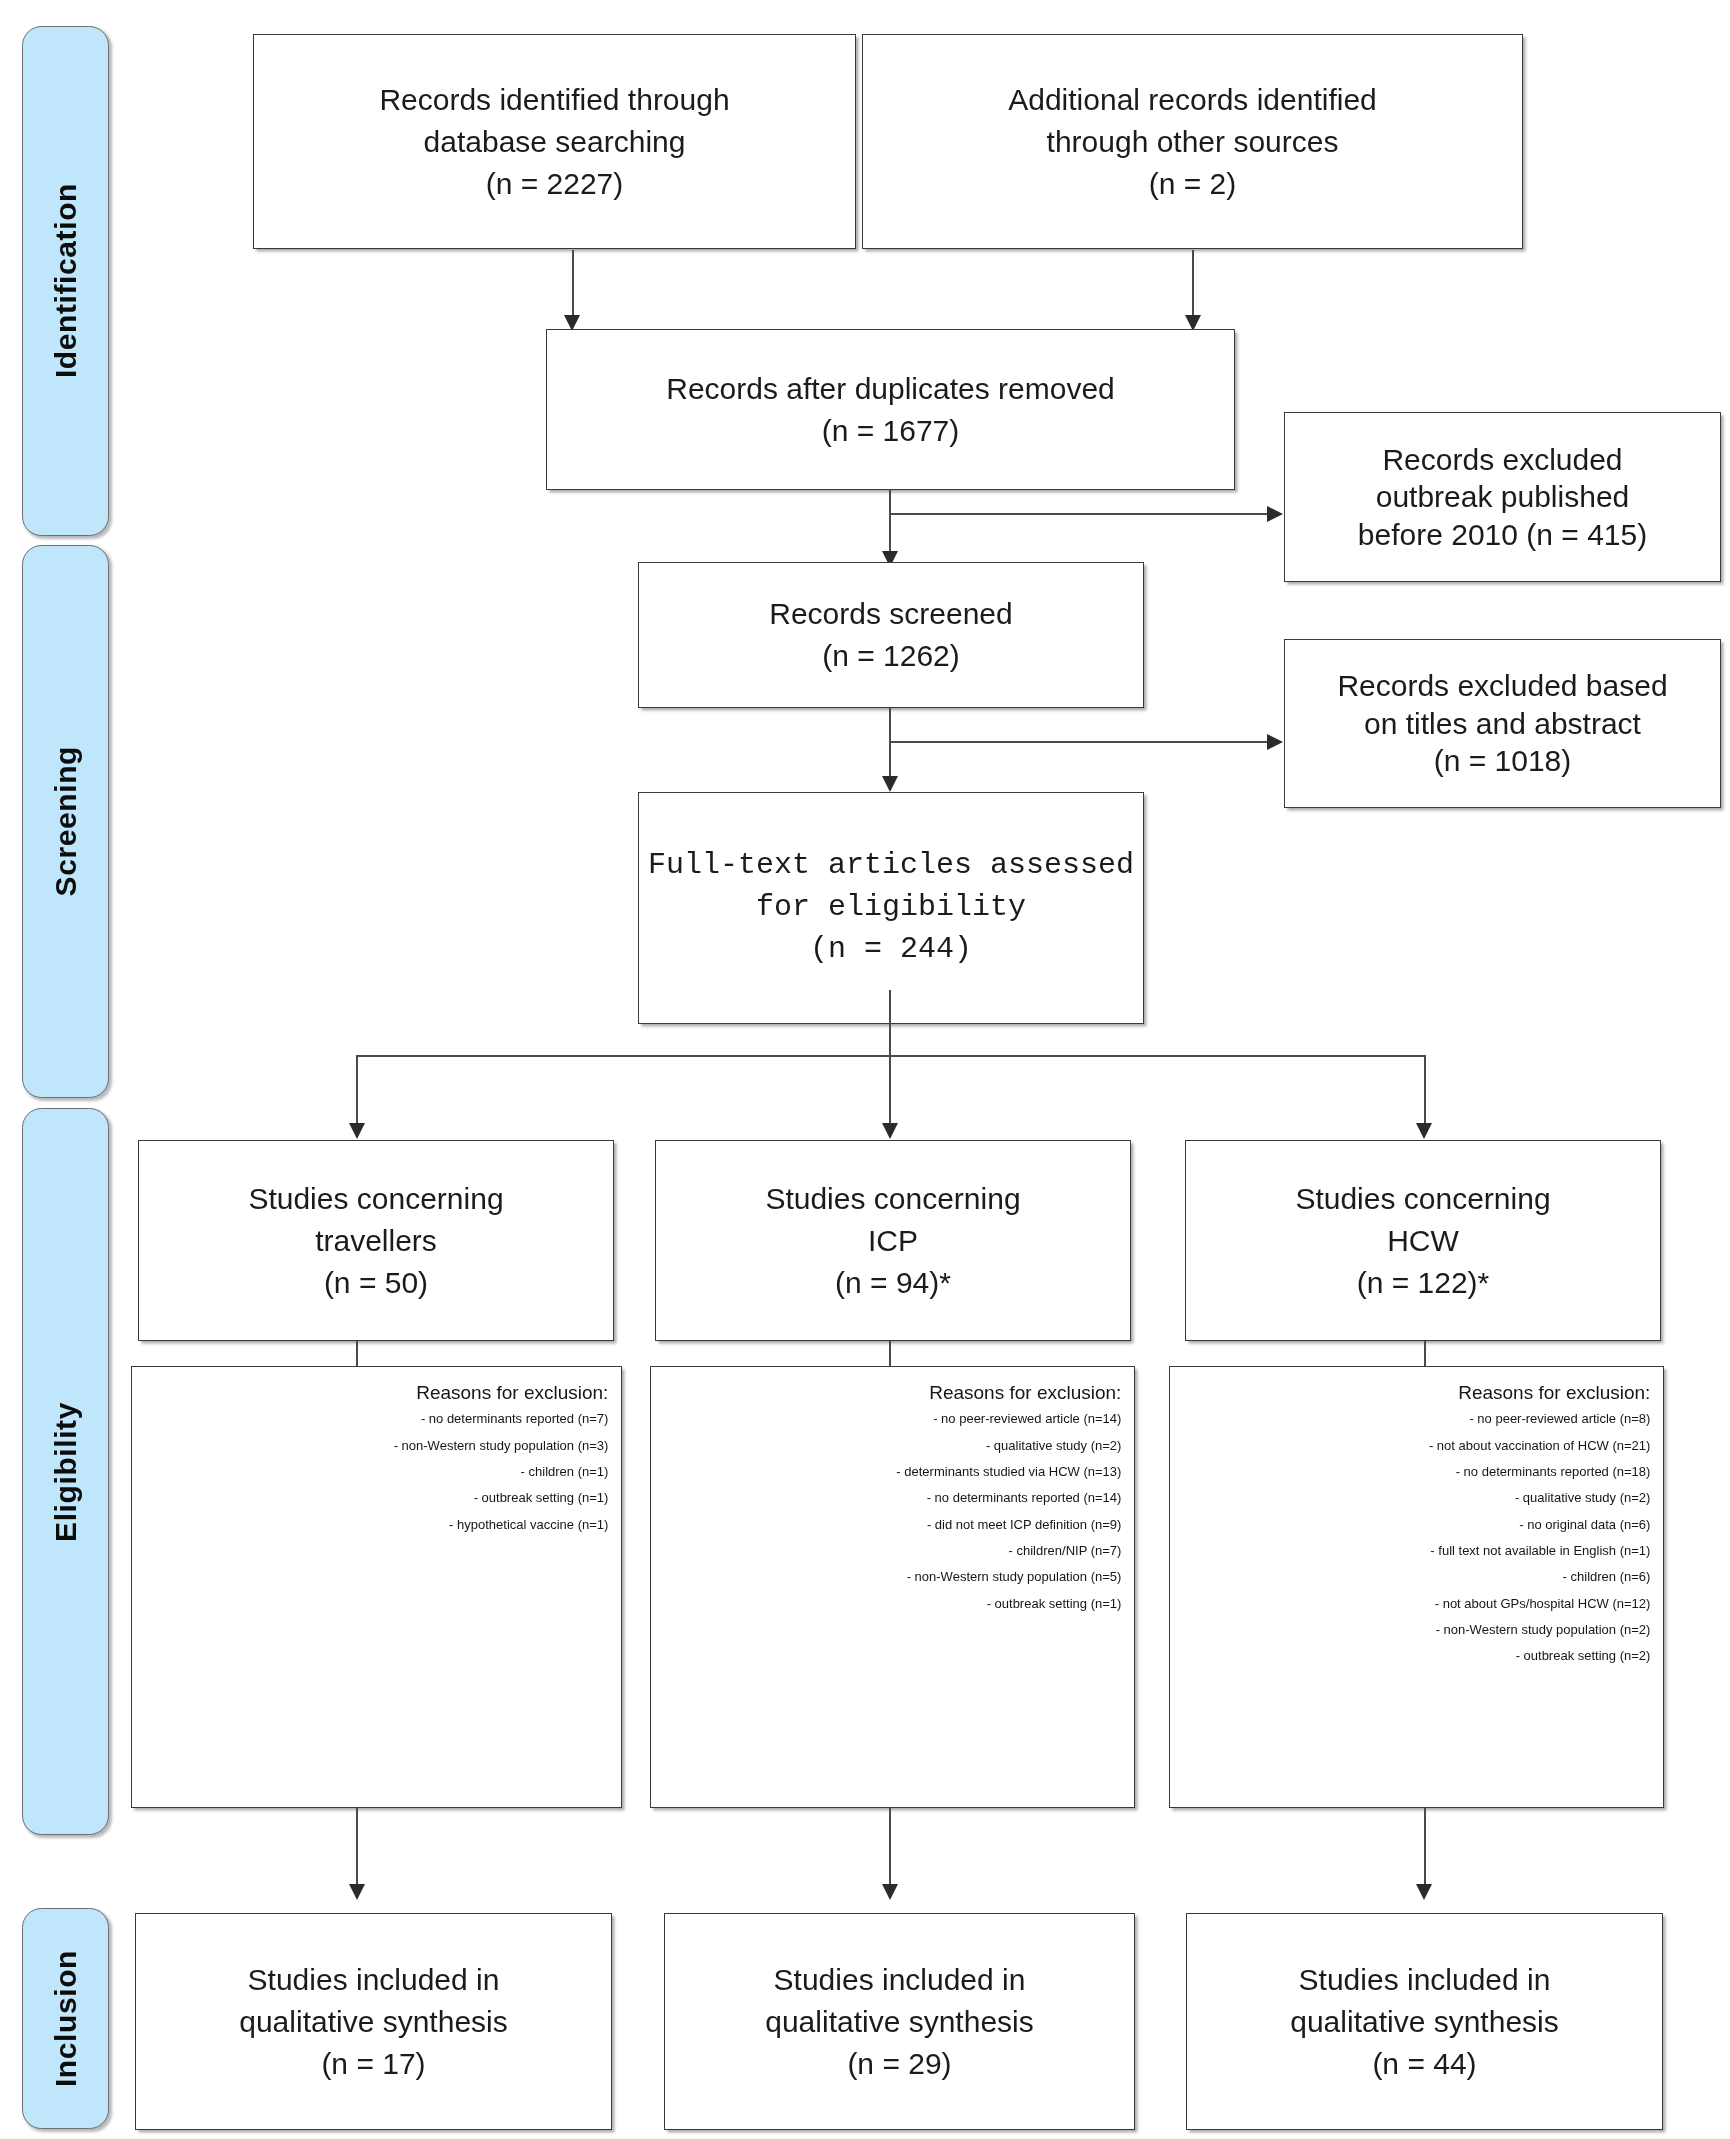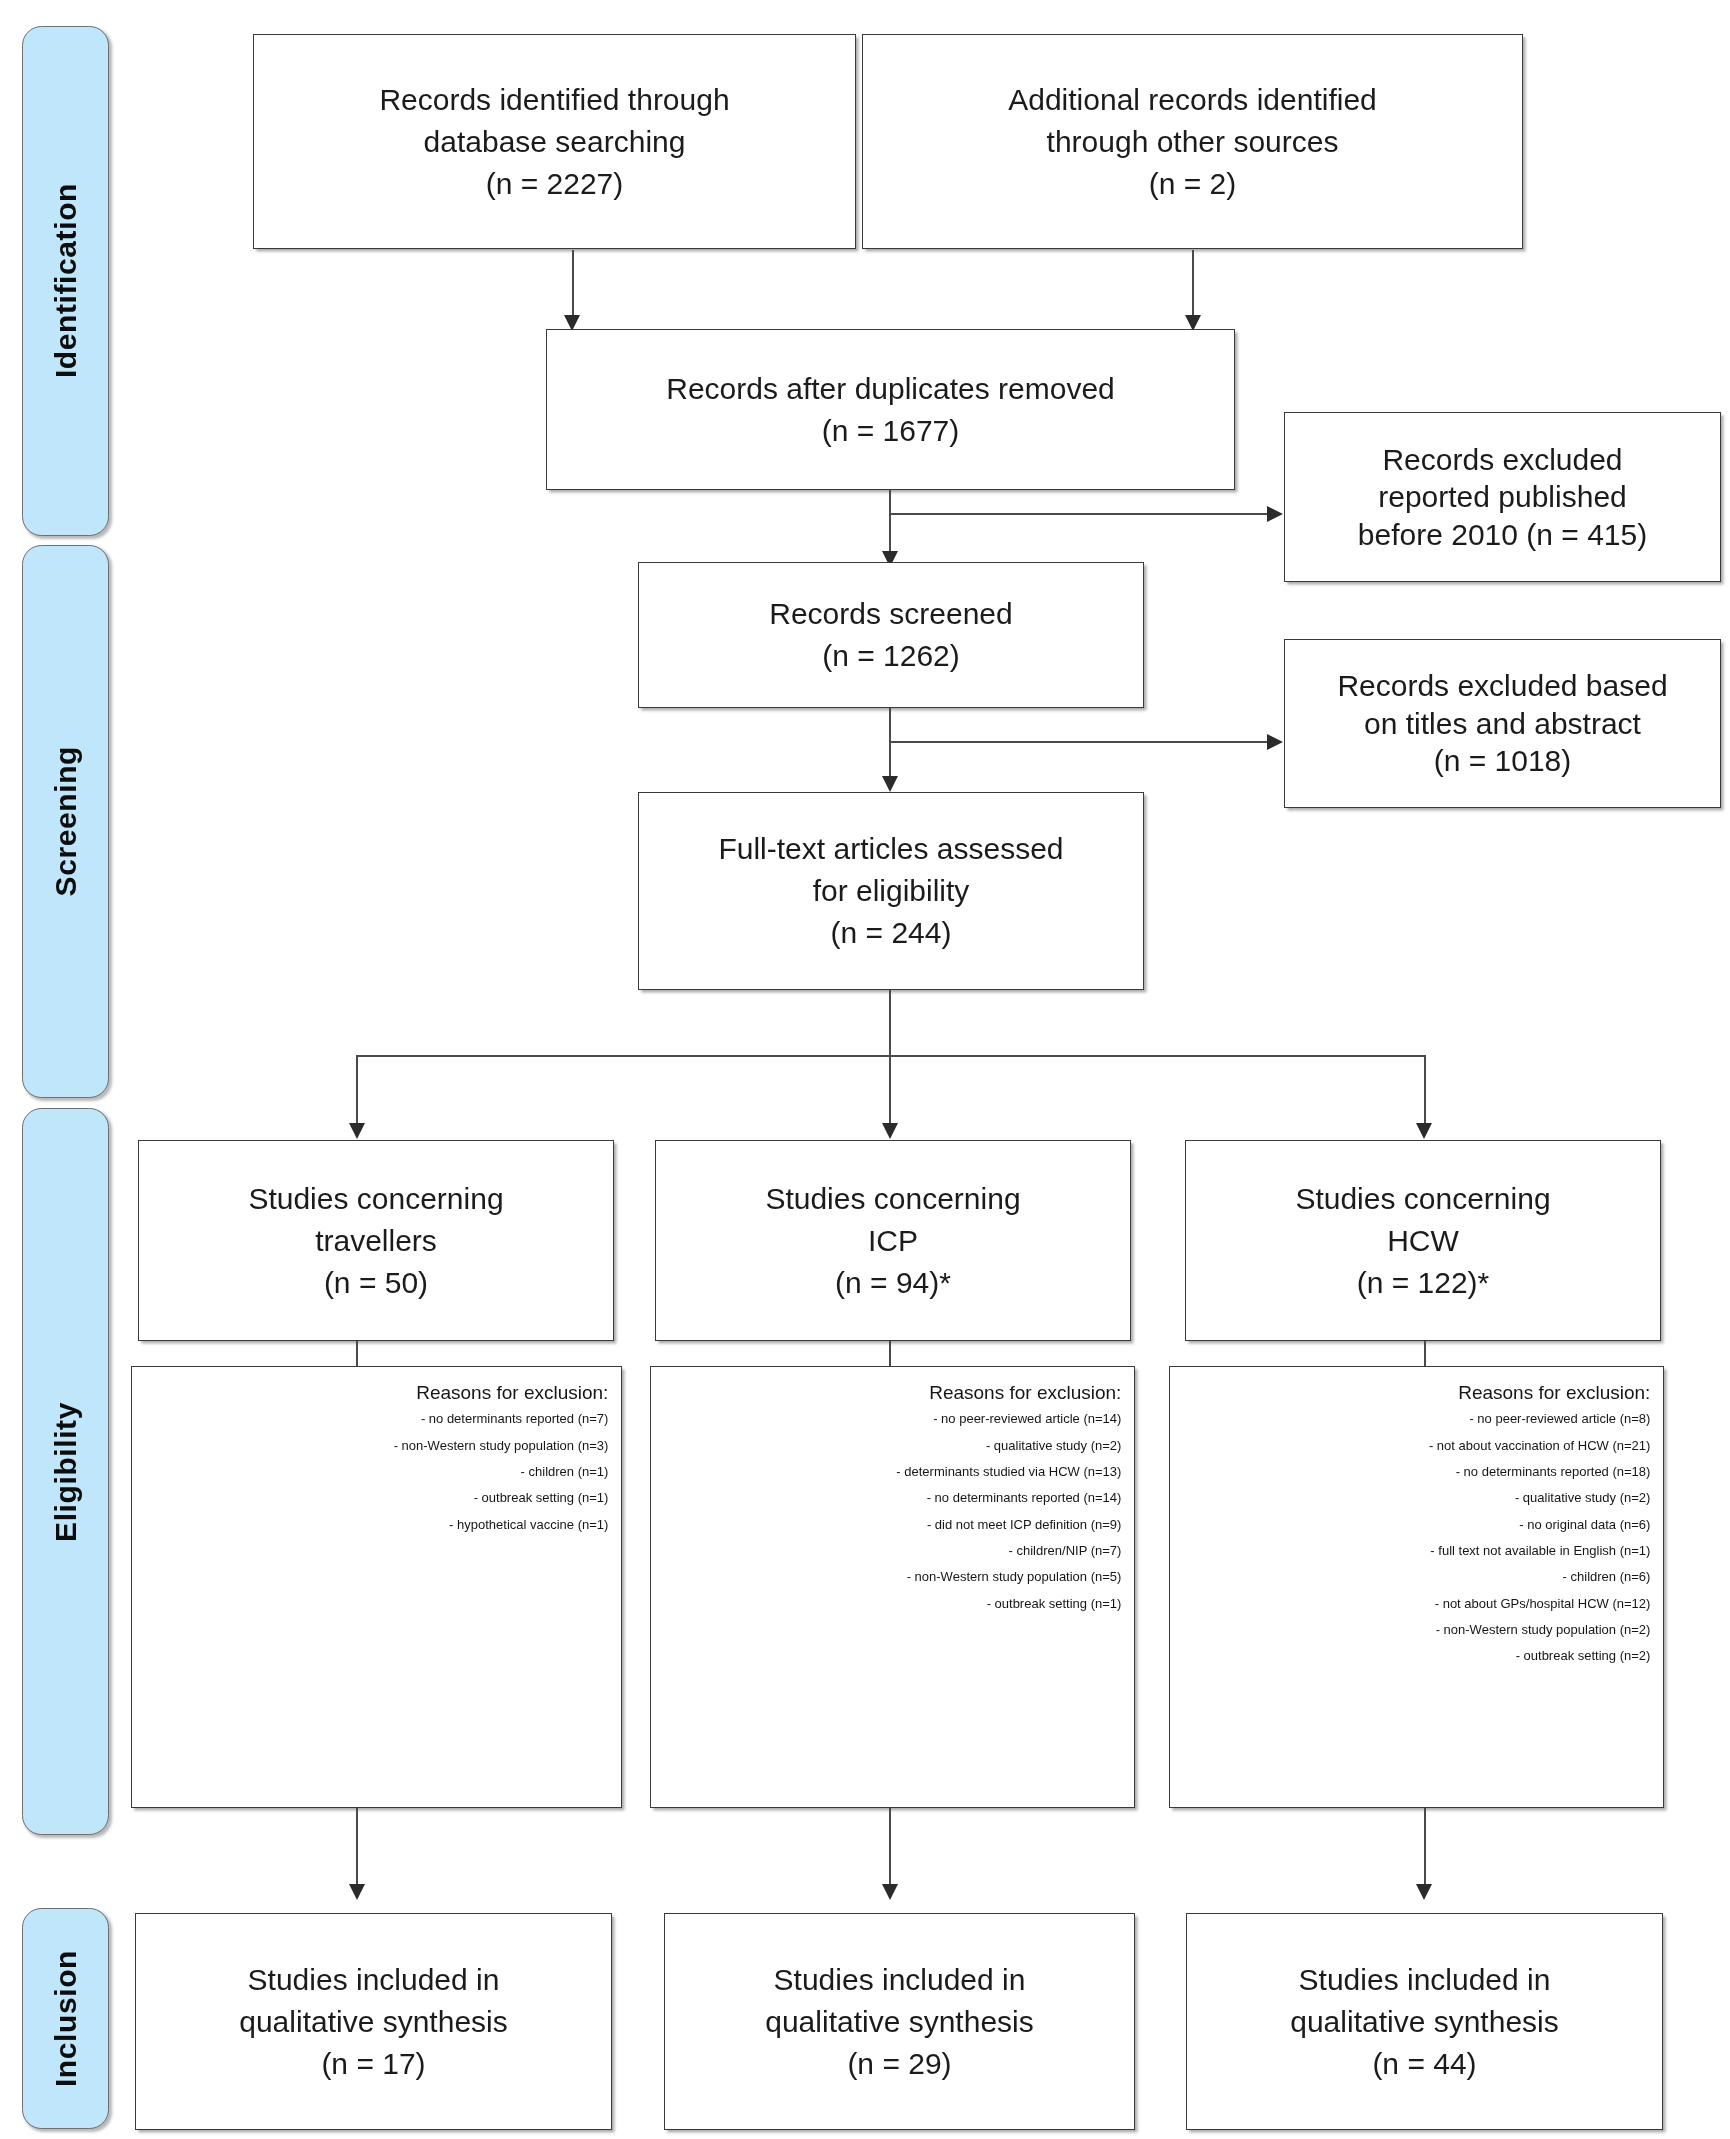--- a/index.html
+++ b/index.html
@@ -141,21 +141,21 @@
   <div class="vline" style="left:1192px; top:250px; height:72px;"></div>
   <div class="arrow-down" style="left:1185px; top:315px;"></div>
 
   <div class="box" style="left:546px; top:329px; width:689px; height:161px;">
     <div class="line">Records after duplicates removed</div>
     <div class="line">(n = 1677)</div>
   </div>
 
   <div class="box compact" style="left:1284px; top:412px; width:437px; height:170px;">
     <div class="line">Records excluded</div>
-    <div class="line">reported published</div>
+    <div class="line">outbreak published</div>
     <div class="line">before 2010 (n = 415)</div>
   </div>
 
   <div class="vline" style="left:889px; top:489px; height:69px;"></div>
   <div class="arrow-down" style="left:882px; top:551px;"></div>
 
   <div class="hline" style="left:889px; top:513px; width:379px;"></div>
   <div class="arrow-right" style="left:1267px; top:506px;"></div>
 
   <div class="box" style="left:638px; top:562px; width:506px; height:146px;">
@@ -167,21 +167,21 @@
     <div class="line">Records excluded based</div>
     <div class="line">on titles and abstract</div>
     <div class="line">(n = 1018)</div>
   </div>
 
   <div class="vline" style="left:889px; top:708px; height:75px;"></div>
   <div class="arrow-down" style="left:882px; top:776px;"></div>
   <div class="hline" style="left:889px; top:741px; width:379px;"></div>
   <div class="arrow-right" style="left:1267px; top:734px;"></div>
 
-  <div class="box" style="left:638px; top:792px; width:506px; height:198px;">
+  <div class="box" style="left:638px; top:792px; width:506px; height:232px;font-family:Liberation Mono, monospace;">
     <div class="line">Full-text articles assessed</div>
     <div class="line">for eligibility</div>
     <div class="line">(n = 244)</div>
   </div>
 
   <div class="vline" style="left:889px; top:990px; height:66px;"></div>
   <div class="hline" style="left:356px; top:1055px; width:1069px;"></div>
 
   <div class="vline" style="left:356px; top:1055px; height:75px;"></div>
   <div class="arrow-down" style="left:349px; top:1123px;"></div>

